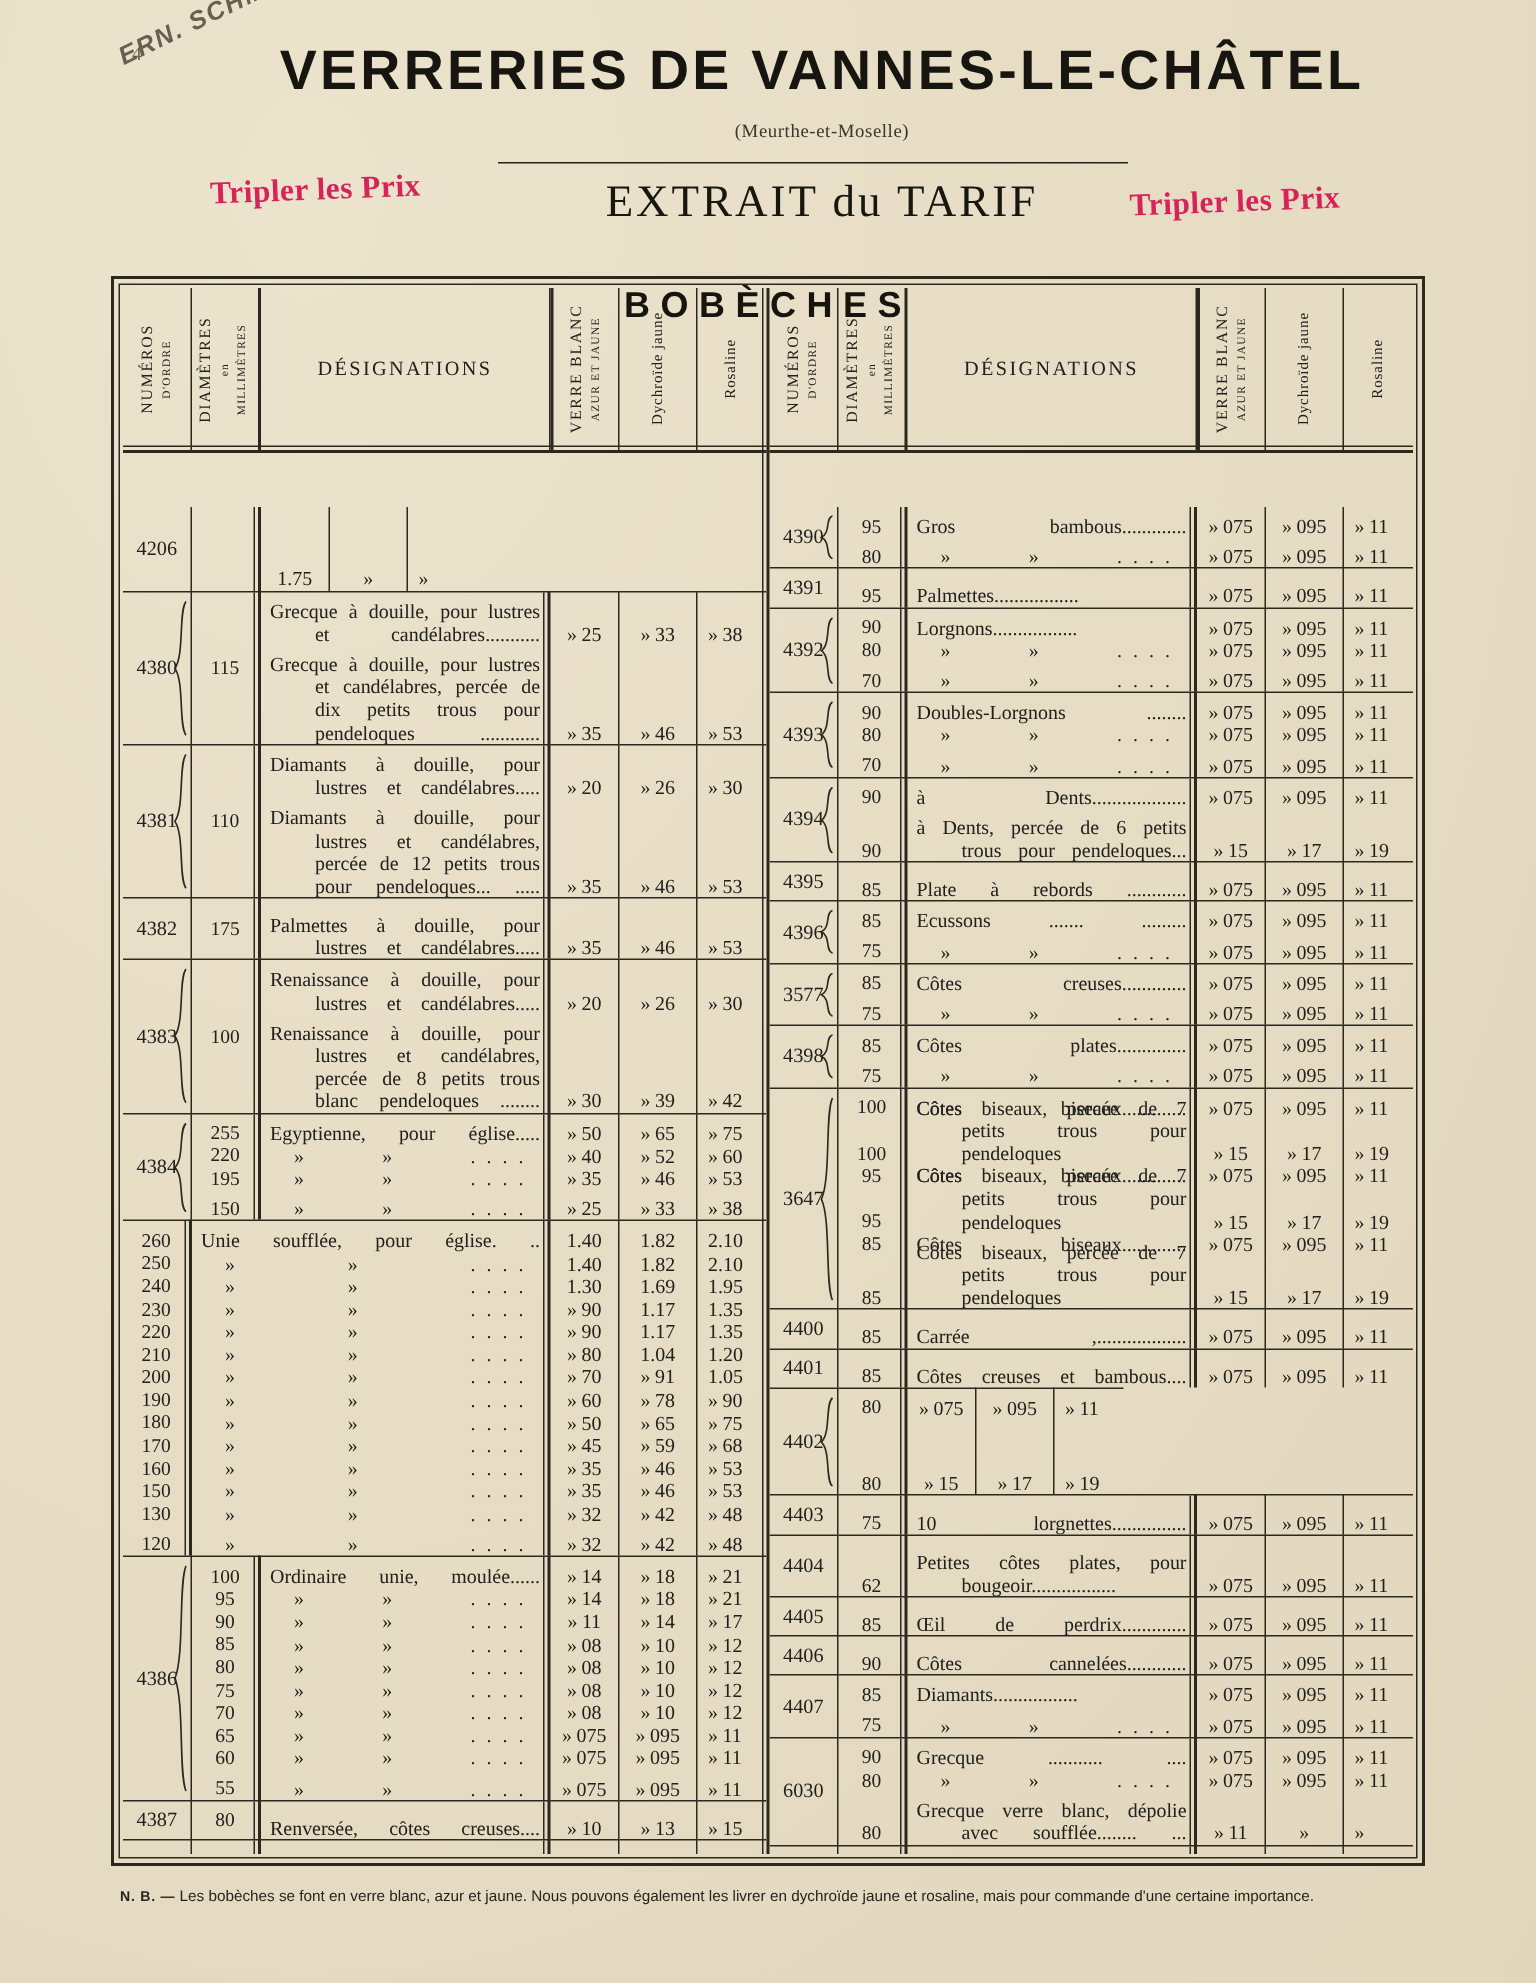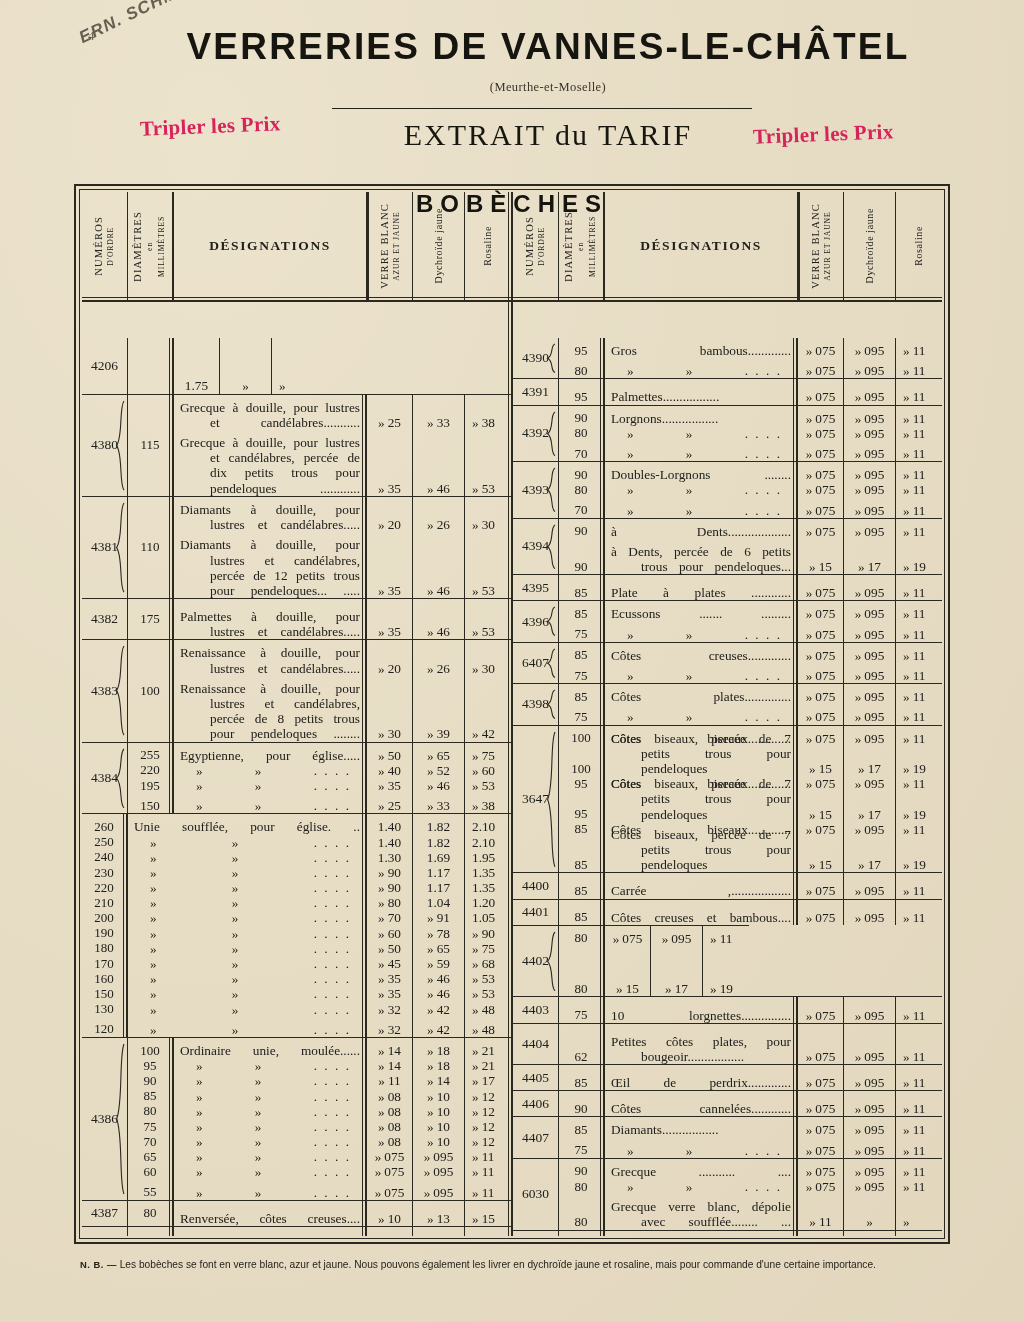--- a/index.html
+++ b/index.html
@@ -129,21 +129,21 @@
     letter-spacing:1px;
   }
   .vert .big{font-size:10.5px;letter-spacing:1.2px;}
   .vert .small{font-size:7.6px;letter-spacing:.9px;}
   .th-desig{
     font-size:13.5px;letter-spacing:1.6px;
     justify-content:center;
   }
   .th-ord{width:46px;}
   .th-dia{width:46px;border-right:2.5px solid #2a281f;}
-  .th-des{flex:1;font-weight:bold;}
+  .th-des{flex:1;}
   .th-vb{width:46px;border-left:2.5px solid #2a281f;}
   .th-dy{width:52px;}
   .th-ro{width:46px;}
   .dych{font-size:10px;letter-spacing:.6px;}
 
   
   .section-title{
     position:absolute;left:0;right:0;top:190px;
     text-align:center;
     font-family:"Liberation Sans", sans-serif;
@@ -473,21 +473,21 @@
                 <div class="des-v">
                   <span class="ln">Renaissance à douille, pour</span>
                   <span class="ln ind">lustres et candélabres.....</span>
                 </div>
               </div>
               <div class="item" style="height:65.8px">
                 <div class="des-v">
                   <span class="ln">Renaissance à douille, pour</span>
                   <span class="ln ind">lustres et candélabres,</span>
                   <span class="ln ind">percée de 8 petits trous</span>
-                  <span class="ln ind">pour pendeloques ........</span>
+                  <span class="ln ind">blanc pendeloques ........</span>
                 </div>
               </div>
             </div>
             <div class="g-vb">
               <div class="item" style="height:35.4px">
                 <div class="price "><span class="m">»</span>20</div>
               </div>
               <div class="item" style="height:65.8px">
                 <div class="price "><span class="m">»</span>30</div>
               </div>
@@ -1459,21 +1459,21 @@
               <span>4395</span>
             </div>
             <div class="g-dia">
               <div class="item" style="height:25.2px">
                 <div class="dia-v">85</div>
               </div>
             </div>
             <div class="g-des">
               <div class="item" style="height:25.2px">
                 <div class="des-v">
-                  <span class="ln">Plate à plates ............</span>
+                  <span class="ln">Plate à rebords ............</span>
                 </div>
               </div>
             </div>
             <div class="g-vb">
               <div class="item" style="height:25.2px">
                 <div class="price "><span class="m">»</span>075</div>
               </div>
             </div>
             <div class="g-dy">
               <div class="item" style="height:25.2px">
@@ -1537,21 +1537,21 @@
               <div class="item" style="height:20.2px">
                 <div class="price l"><span class="m">»</span>11</div>
               </div>
               <div class="item" style="height:20.2px">
                 <div class="price l"><span class="m">»</span>11</div>
               </div>
             </div>
           </div>
           <div class="grp">
             <div class="g-ord">
-              <span>6407</span>
+              <span>3577</span>
               <span class="brace">
                 <svg width="11" height="30.4" viewBox="0 0 11 30.4">
                   <path d="M9 1 C4 2.432 8 12.16 1.6 15.2 C8 18.24 4 27.968 9 29.4" fill="none" stroke="#2a281f" stroke-width="1.1"></path>
                 </svg>
               </span>
             </div>
             <div class="g-dia">
               <div class="item" style="height:20.2px">
                 <div class="dia-v">85</div>
               </div>

